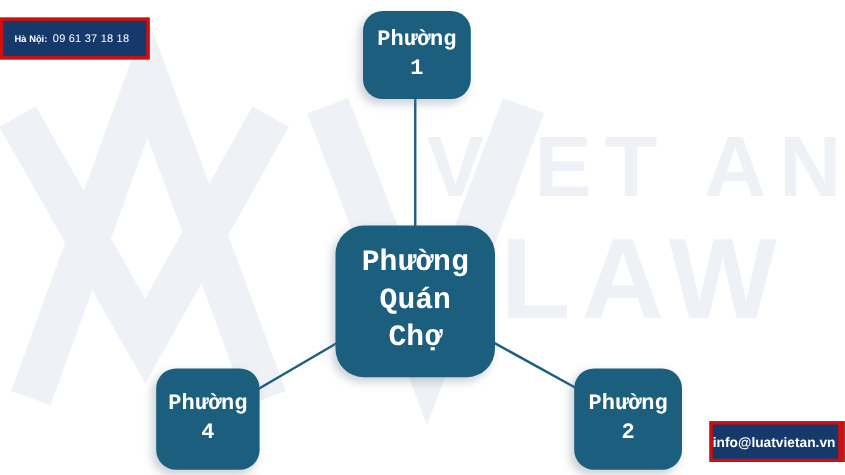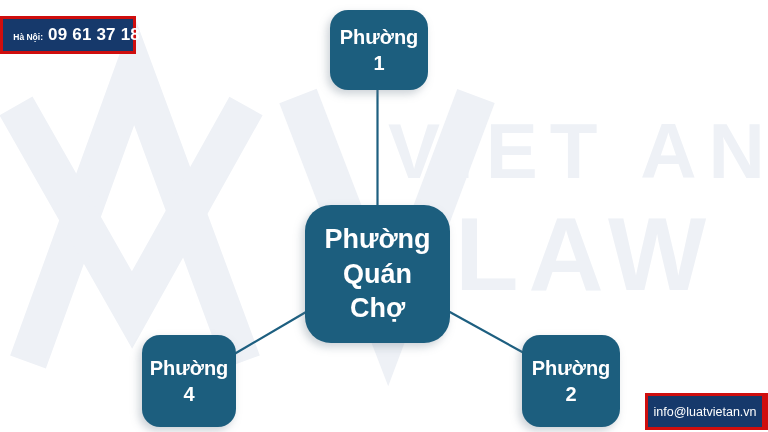--- a/index.html
+++ b/index.html
@@ -18,44 +18,45 @@
   
   .connector-layer { position:absolute; left:0; top:0; width:768px; height:432px; z-index:1; }
   .connector { stroke:var(--connector); stroke-width:2.2; stroke-linecap:round; }
   
   .node {
     position:absolute; z-index:2;
     background:var(--node-fill); color:#ffffff;
     display:flex; flex-direction:column; align-items:center; justify-content:center;
     text-align:center; font-weight:bold;
     box-shadow:-3px 4px 8px rgba(110,125,140,0.35);
+    font-family:Liberation Mono, monospace;
   }
   .node-center { left:305px; top:205px; width:145px; height:138px; border-radius:26px; font-size:27px; line-height:1.28; }
   .node-top    { left:330px; top:10px;  width:98px;  height:80px; border-radius:18px; font-size:20px; line-height:1.3; }
   .node-bl     { left:142px; top:335px; width:94px;  height:92px; border-radius:18px; font-size:20px; line-height:1.3; }
   .node-br     { left:522px; top:335px; width:98px;  height:92px; border-radius:18px; font-size:20px; line-height:1.3; }
   
   .banner {
     position:absolute; left:0; top:16px; z-index:3;
     background:var(--banner-bg); border:3px solid var(--banner-border);
     width:136px; height:38px; box-sizing:border-box;
     display:flex; flex-direction:column; justify-content:center;
     padding:1px 5px 1px 2px; color:#ffffff;
   }
   .banner-row { display:flex; align-items:baseline; }
   .banner-label { width:38px; text-align:right; font-size:8.5px; font-weight:bold; flex:none; }
-  .banner-phone { margin-left:5px; font-size:17px; font-weight:bold; letter-spacing:0.2px; white-space:nowrap; }
+  .banner-phone { margin-left:5px; font-size:10px; font-weight:normal; letter-spacing:0.2px; white-space:nowrap; }
   
   .email-badge {
-    position:absolute; right:0; bottom:2px; z-index:3;
+    position:absolute; right:0; bottom:12px; z-index:3;
     width:123px; height:37px; box-sizing:border-box;
     background:var(--banner-bg); border:3px solid var(--banner-border);
     border-right-width:6px;
-    display:flex; align-items:center; justify-content:center;
-    color:#ffffff; font-size:12.5px; font-weight:normal; white-space:nowrap;
+    display:flex; align-items:center; 
+    color:#ffffff; font-size:12.5px; font-weight:bold; white-space:nowrap;
   }
 </style>
 </head>
 <body>
 
 <div class="canvas">
 
   <svg class="wm-layer" viewBox="0 0 768 432">
     <path class="wm-stroke" d="M 28 362 L 134 70 L 242 362"></path>
     <path class="wm-stroke" d="M 16 106 L 132 310 L 246 106"></path>

